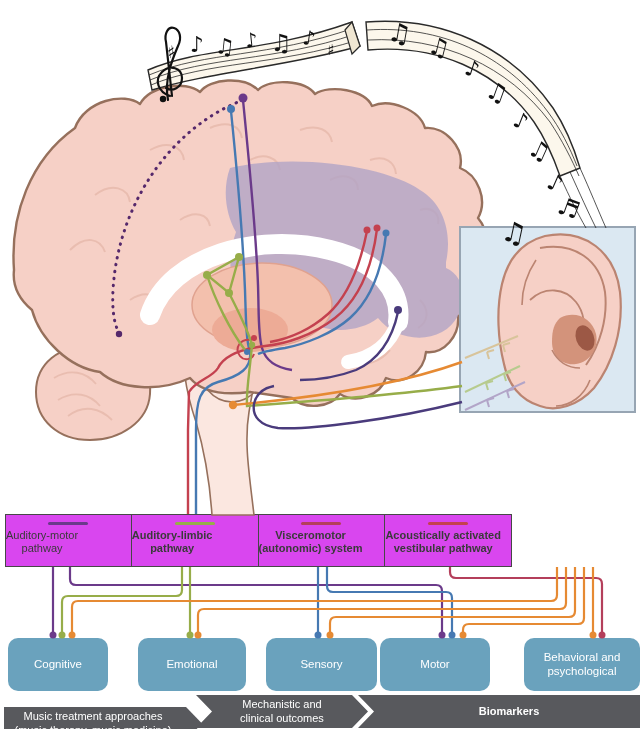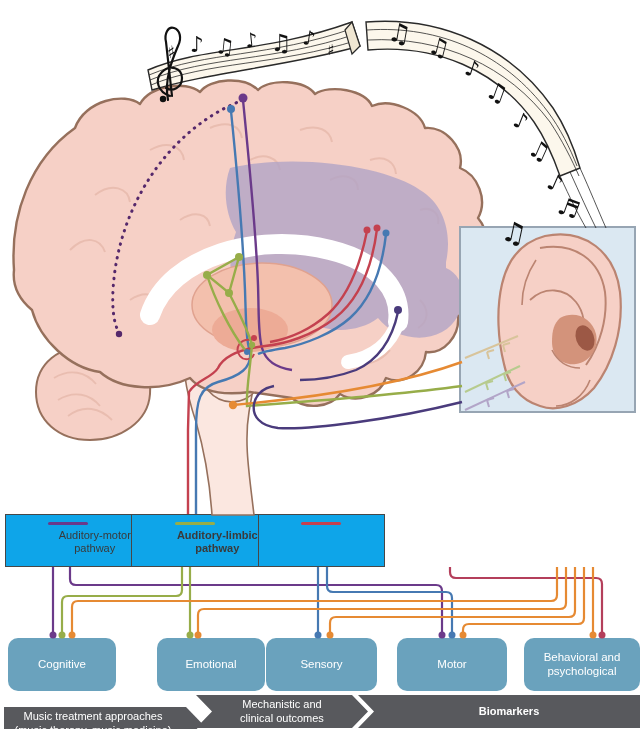--- a/index.html
+++ b/index.html
@@ -2,22 +2,22 @@
 <html style="--c-purple: #6b3a8a; --c-deep_purple: #55286b; --c-green: #97ad49; --c-blue: #4679b2; --c-crimson: #b43f5b; --c-red: #c4414f; --c-orange: #e68a33; --c-indigo: #4a3b7c; --c-tan_faded: #d8c49b; --c-green_faded: #b7cb8e; --c-purple_faded: #b2a5c8; --c-teal: #6aa2bd; --c-bar_gray: #58595d; --c-panel_blue: #dbe8f2; --c-panel_border: #97a5b3; --c-brain_pink: #f6d0c6; --c-brain_outline: #96705c; --c-gyri: #e9bdb0; --c-stem_pink: #fbe7e0; --c-patch_lavender: #b2a4c5; --c-inner_pink: #f3c0ad; --c-ear_line: #bb8471; --c-concha: #d3937b; --c-canal: #9c5845; --c-ink: #2a2a2a;"><head>
 <meta charset="utf-8">
 <style>
   html,body{margin:0;padding:0;background:#fff;}
   .canvas{position:relative;width:643px;height:729px;background:#fff;overflow:hidden;
           font-family:"Liberation Sans",sans-serif;}
   svg.fig{position:absolute;left:0;top:0;z-index:5;pointer-events:none;}
   
   .legend{position:absolute;left:5px;top:514px;width:634px;height:53px;
           display:grid;grid-template-columns:repeat(5,1fr);z-index:2;background:#fff;}
-  .lg-item{border:1.5px solid #474747;background:#0ea5e9;display:flex;flex-direction:column;
-           align-items:flex-end;box-sizing:border-box;}
+  .lg-item{border:1.5px solid #474747;background:#d946ef;display:flex;flex-direction:column;
+           align-items:flex-start;box-sizing:border-box;}
   .lg-item + .lg-item{border-left:none;font-weight:bold;}
   .lg-swatch{width:40px;height:3px;border-radius:2px;margin:7px auto 4px;}
   .lg-label{font-size:11px;line-height:1.2;color:#3a3a3a;text-align:center;white-space:pre-line;}
   
   .outcome{position:absolute;top:638px;height:53px;border-radius:10px;
            background:var(--c-teal);color:#fff;display:flex;align-items:center;justify-content:center;
            font-size:11.5px;line-height:1.2;text-align:center;white-space:pre-line;z-index:2;
            padding:0 6px;box-sizing:border-box;}
   
   .seg{position:absolute;top:695px;height:33px;background:var(--c-bar_gray);color:#fff;
@@ -194,28 +194,35 @@
       <div class="lg-swatch" style="background:var(--c-purple)"></div>
       <div class="lg-label">Auditory-motor
 pathway</div>
     </div>
     <div class="lg-item">
       <div class="lg-swatch" style="background:var(--c-green)"></div>
       <div class="lg-label">Auditory-limbic
 pathway</div>
     </div>
     <div class="lg-item">
+      <div class="lg-swatch" style="background:var(--c-crimson)"></div>
+      <div class="lg-label">Visceromotor
+(autonomic) system</div>
+    </div>
+    <div class="lg-item">
       <div class="lg-swatch" style="background:var(--c-red)"></div>
+      <div class="lg-label">Acoustically activated
+vestibular pathway</div>
     </div>
   </div>
 
-  <div class="outcome" style="left:8px;width:108px;">Cognitive</div>
-  <div class="outcome" style="left:138px;width:108px;margin-left:19px;">Emotional</div>
+  <div class="outcome" style="left:8px;width:100px;">Cognitive</div>
+  <div class="outcome" style="left:138px;width:108px;">Emotional</div>
   <div class="outcome" style="left:266px;width:111px;text-align:center;">Sensory</div>
-  <div class="outcome" style="left:397px;width:110px;">Motor</div>
+  <div class="outcome" style="left:380px;width:110px;">Motor</div>
   <div class="outcome" style="left:524px;width:116px;">Behavioral and
 psychological</div>
 
   <div class="seg seg1">Music treatment approaches
 (music therapy, music medicine)</div>
   <div class="seg seg2">Mechanistic and
 clinical outcomes</div>
   <div class="seg seg3">Biomarkers</div>
 
 </div>

